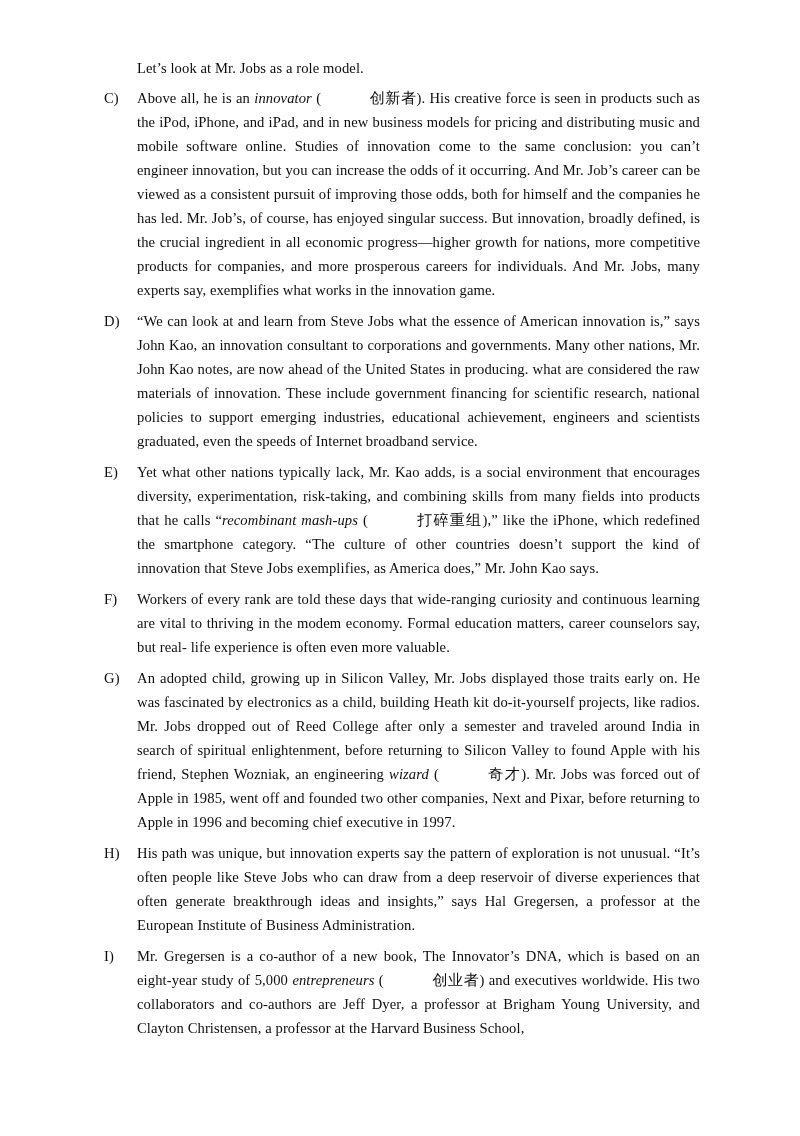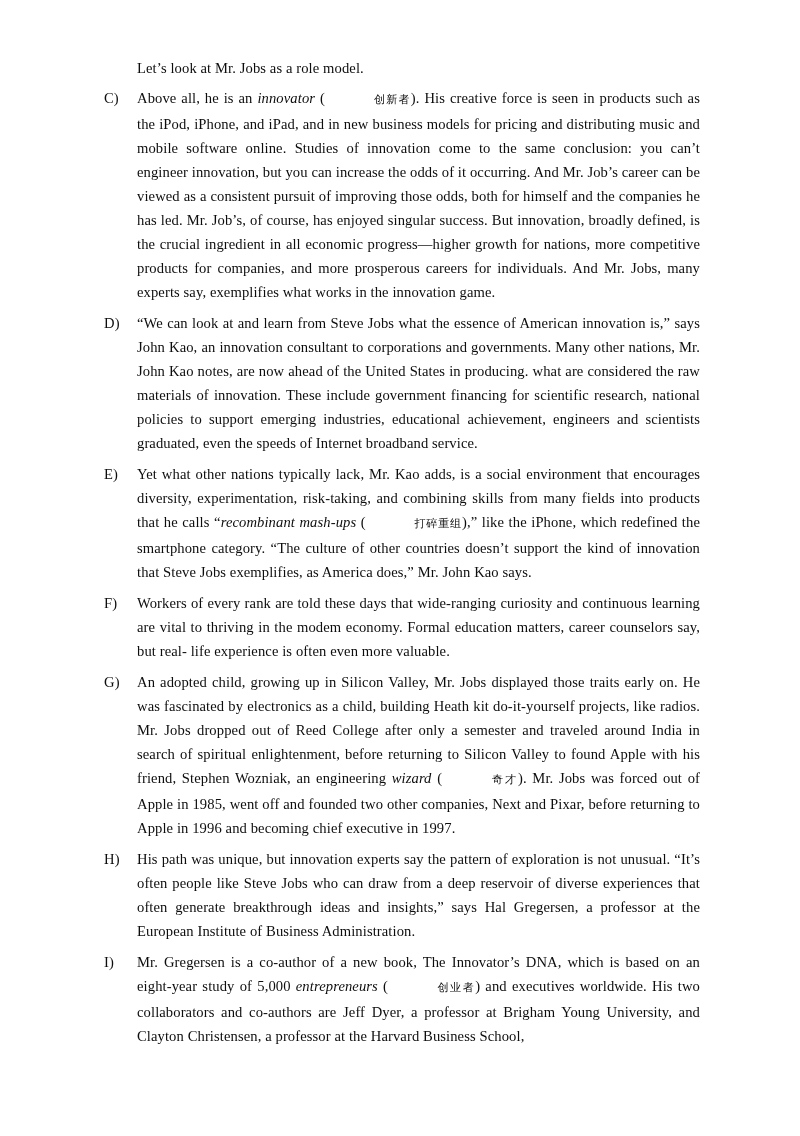--- a/index.html
+++ b/index.html
@@ -70,21 +70,21 @@
   .para .body {
     display: block;
   }
 
   .para em {
   }
 
   .cjk {
     font-family: "DejaVu Sans", "Liberation Sans", sans-serif;
     font-style: normal;
-    font-size: 11px;
+    font-size: 15px;
     margin-left: 48px;
   }
 
   
   .page {
     -webkit-font-smoothing: antialiased;
   }
 </style>
 </head>
 <body>

